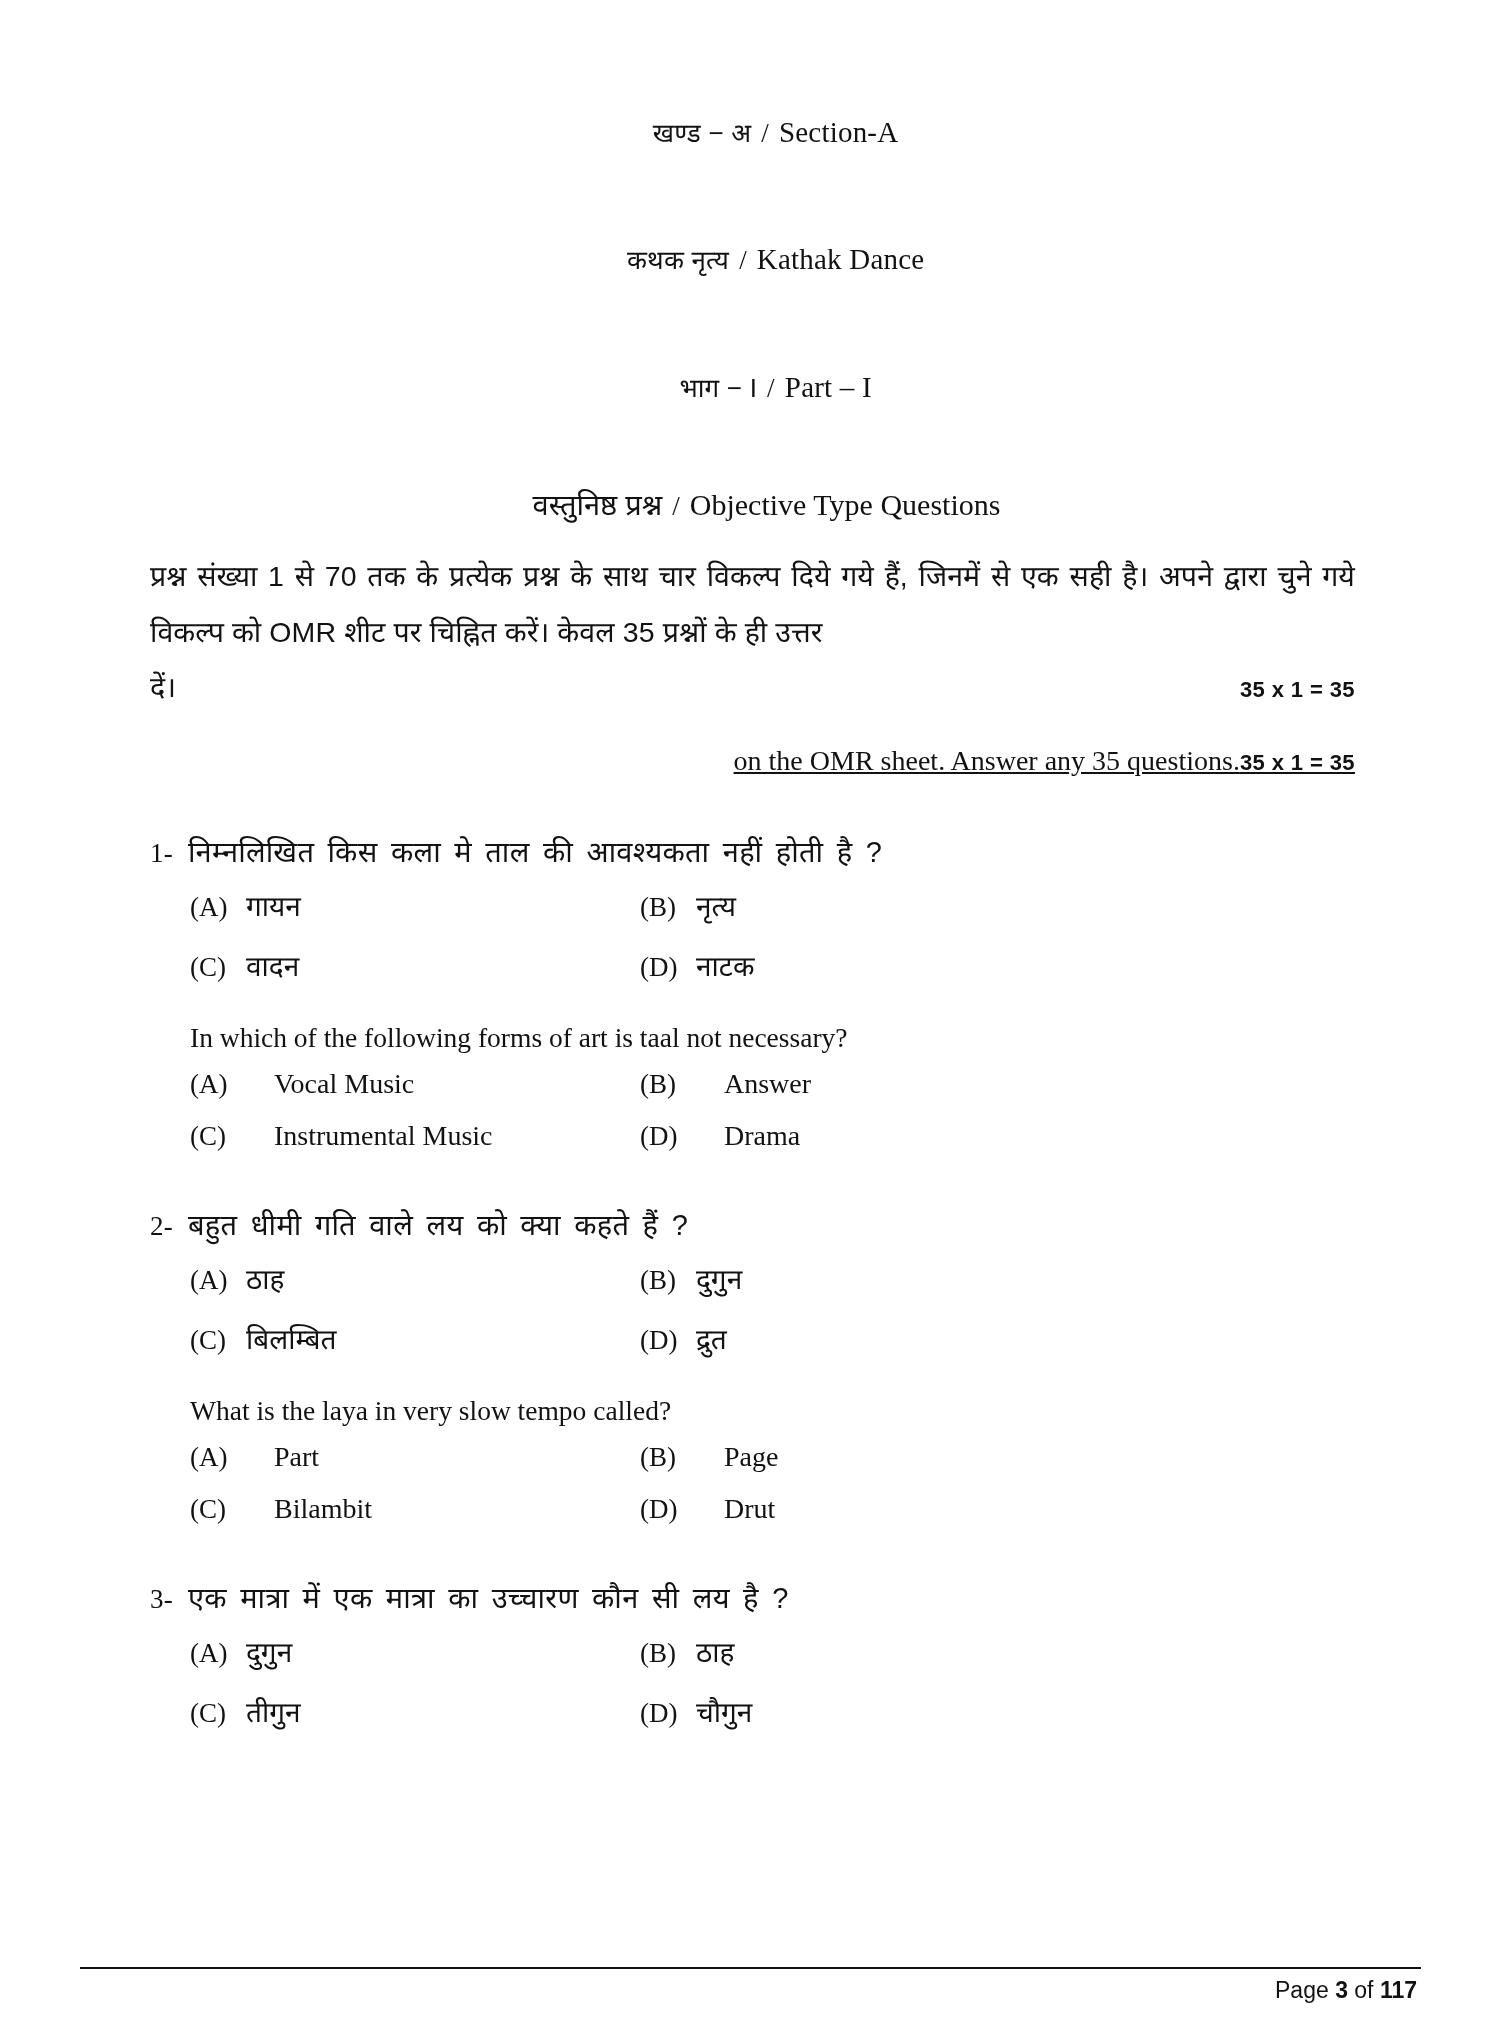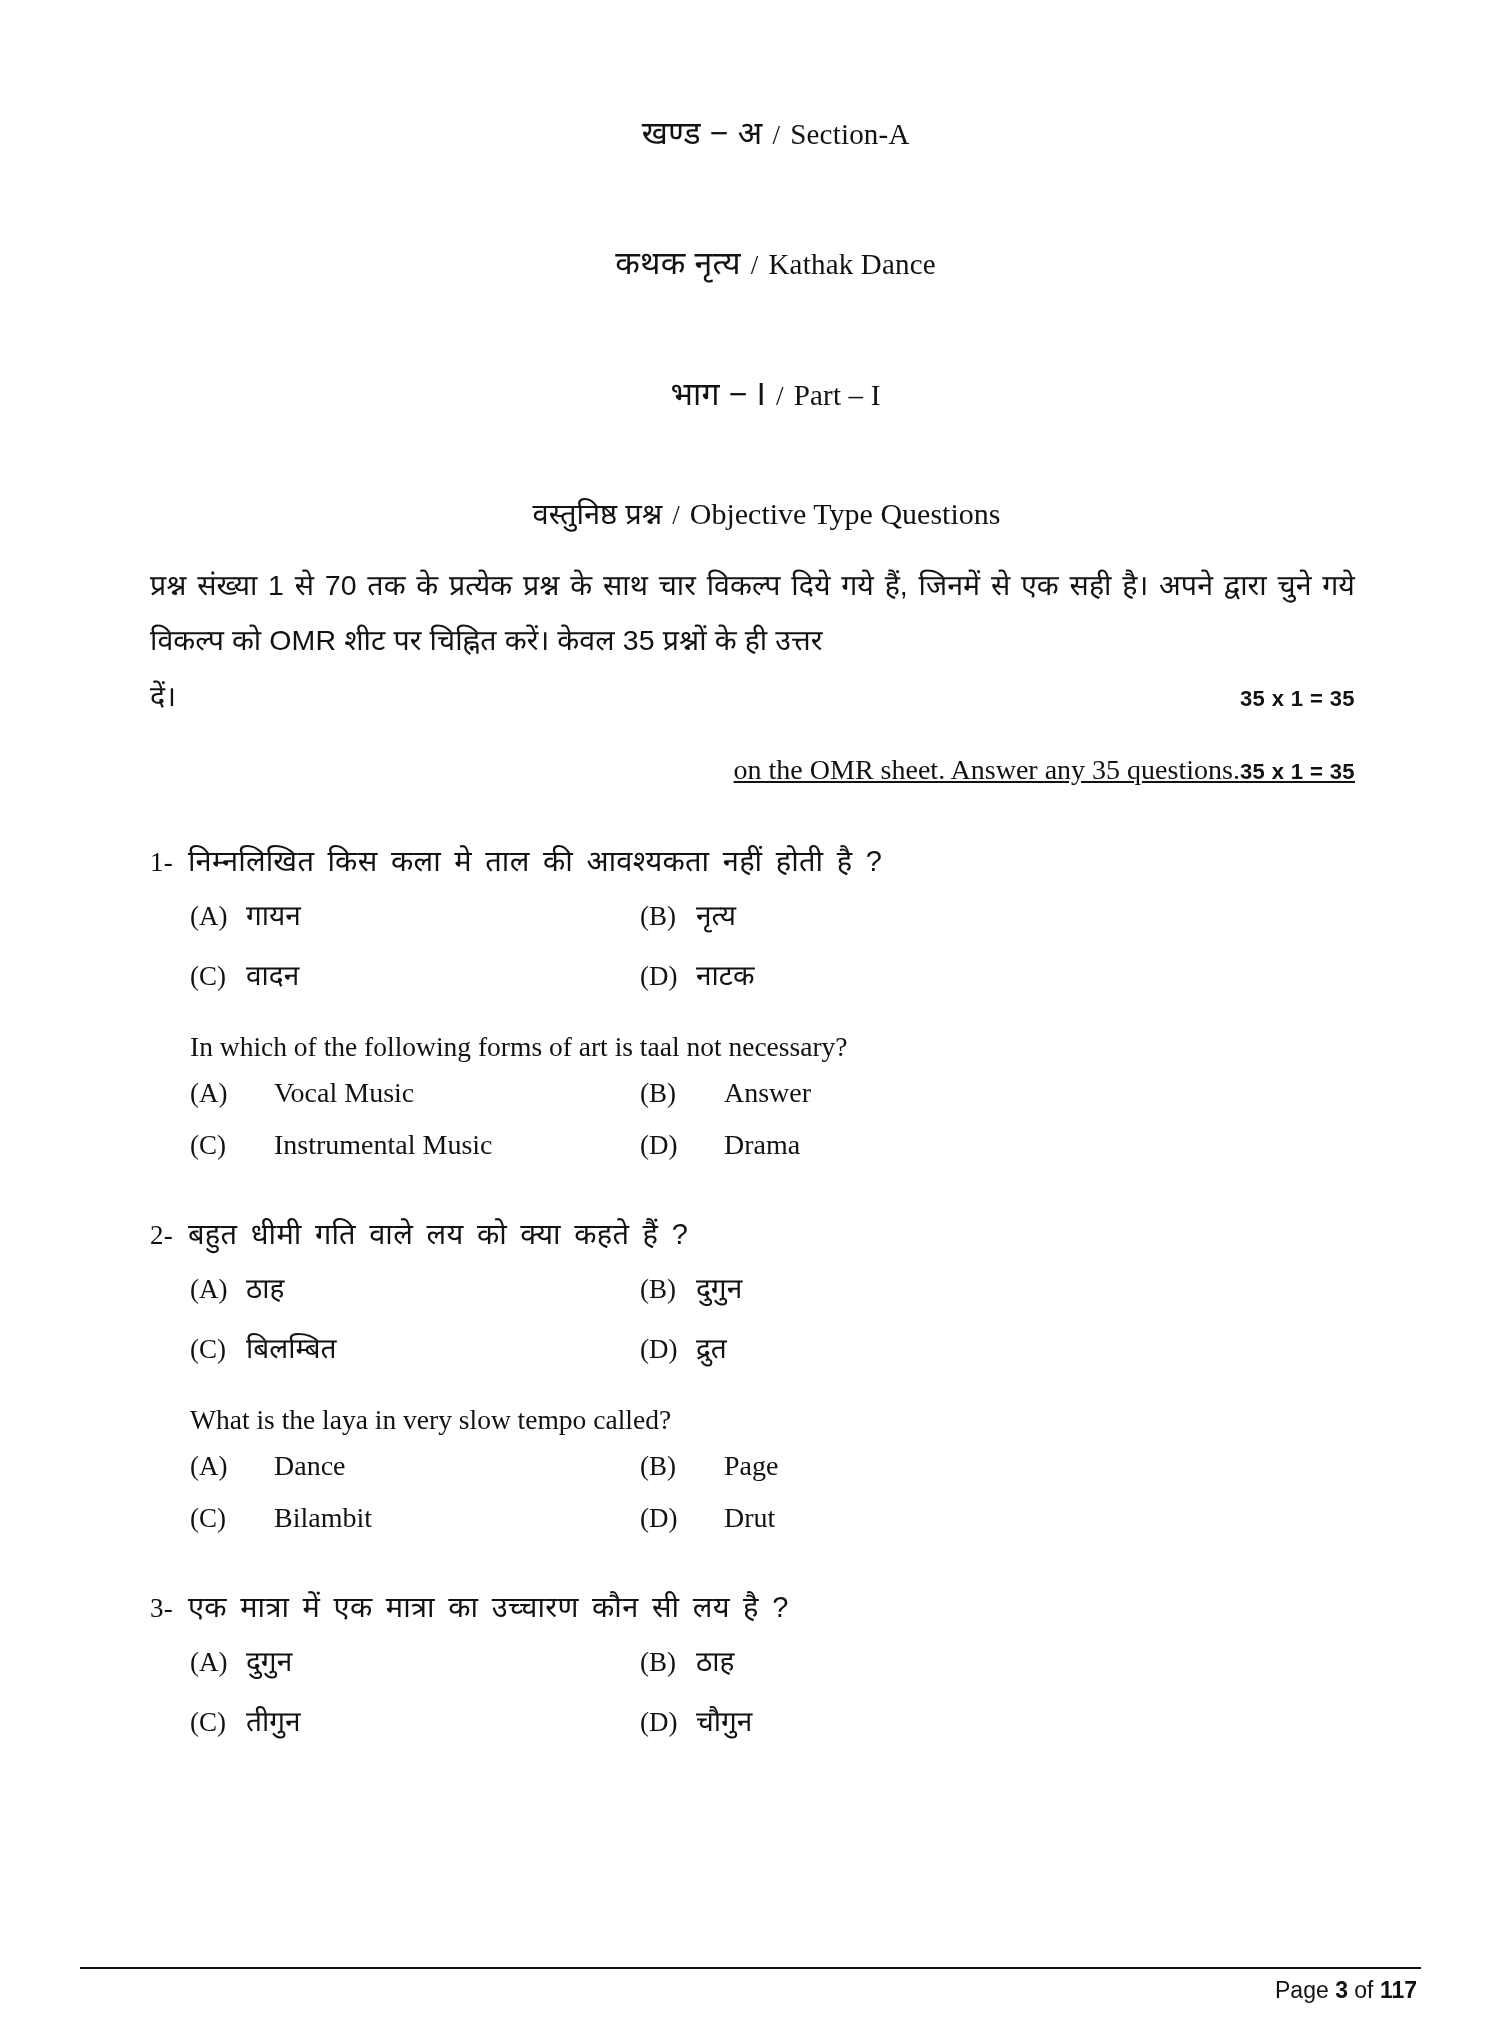--- a/index.html
+++ b/index.html
@@ -27,21 +27,21 @@
   .heading-block {
     text-align: center;
     margin-top: 10px;
   }
   .heading-line {
     font-size: 30px;
     line-height: 1.42;
     white-space: pre;
     letter-spacing: 0.2px;
   }
-  .hi { font-family: "Liberation Sans", "DejaVu Sans", sans-serif; font-size: 32px; }
+  .hi { font-family: "Liberation Sans", "DejaVu Sans", sans-serif; font-size: 26px; }
   .en { font-family: "Liberation Serif", "DejaVu Serif", serif; font-size: 29px; }
   .sep { padding: 0 10px; font-size: 27px; }
 
   .objective-line {
     text-align: center;
     margin-top: 33px;
     margin-left: 28px;
     font-size: 30px;
   }
   .objective-line .hi { font-size: 29px; }
@@ -271,21 +271,21 @@
         </div>
         <div class="opt">
           <span class="lbl">(D)</span>
           <span class="val-hi">द्रुत</span>
         </div>
       </div>
       <div class="q-text-en">What is the laya in very slow tempo called?</div>
       <div class="opt-grid en">
         <div class="opt">
           <span class="lbl">(A)</span>
-          <span class="val-en">Dance</span>
+          <span class="val-en">Part</span>
         </div>
         <div class="opt">
           <span class="lbl">(B)</span>
           <span class="val-en">Page</span>
         </div>
         <div class="opt">
           <span class="lbl">(C)</span>
           <span class="val-en">Bilambit</span>
         </div>
         <div class="opt">

